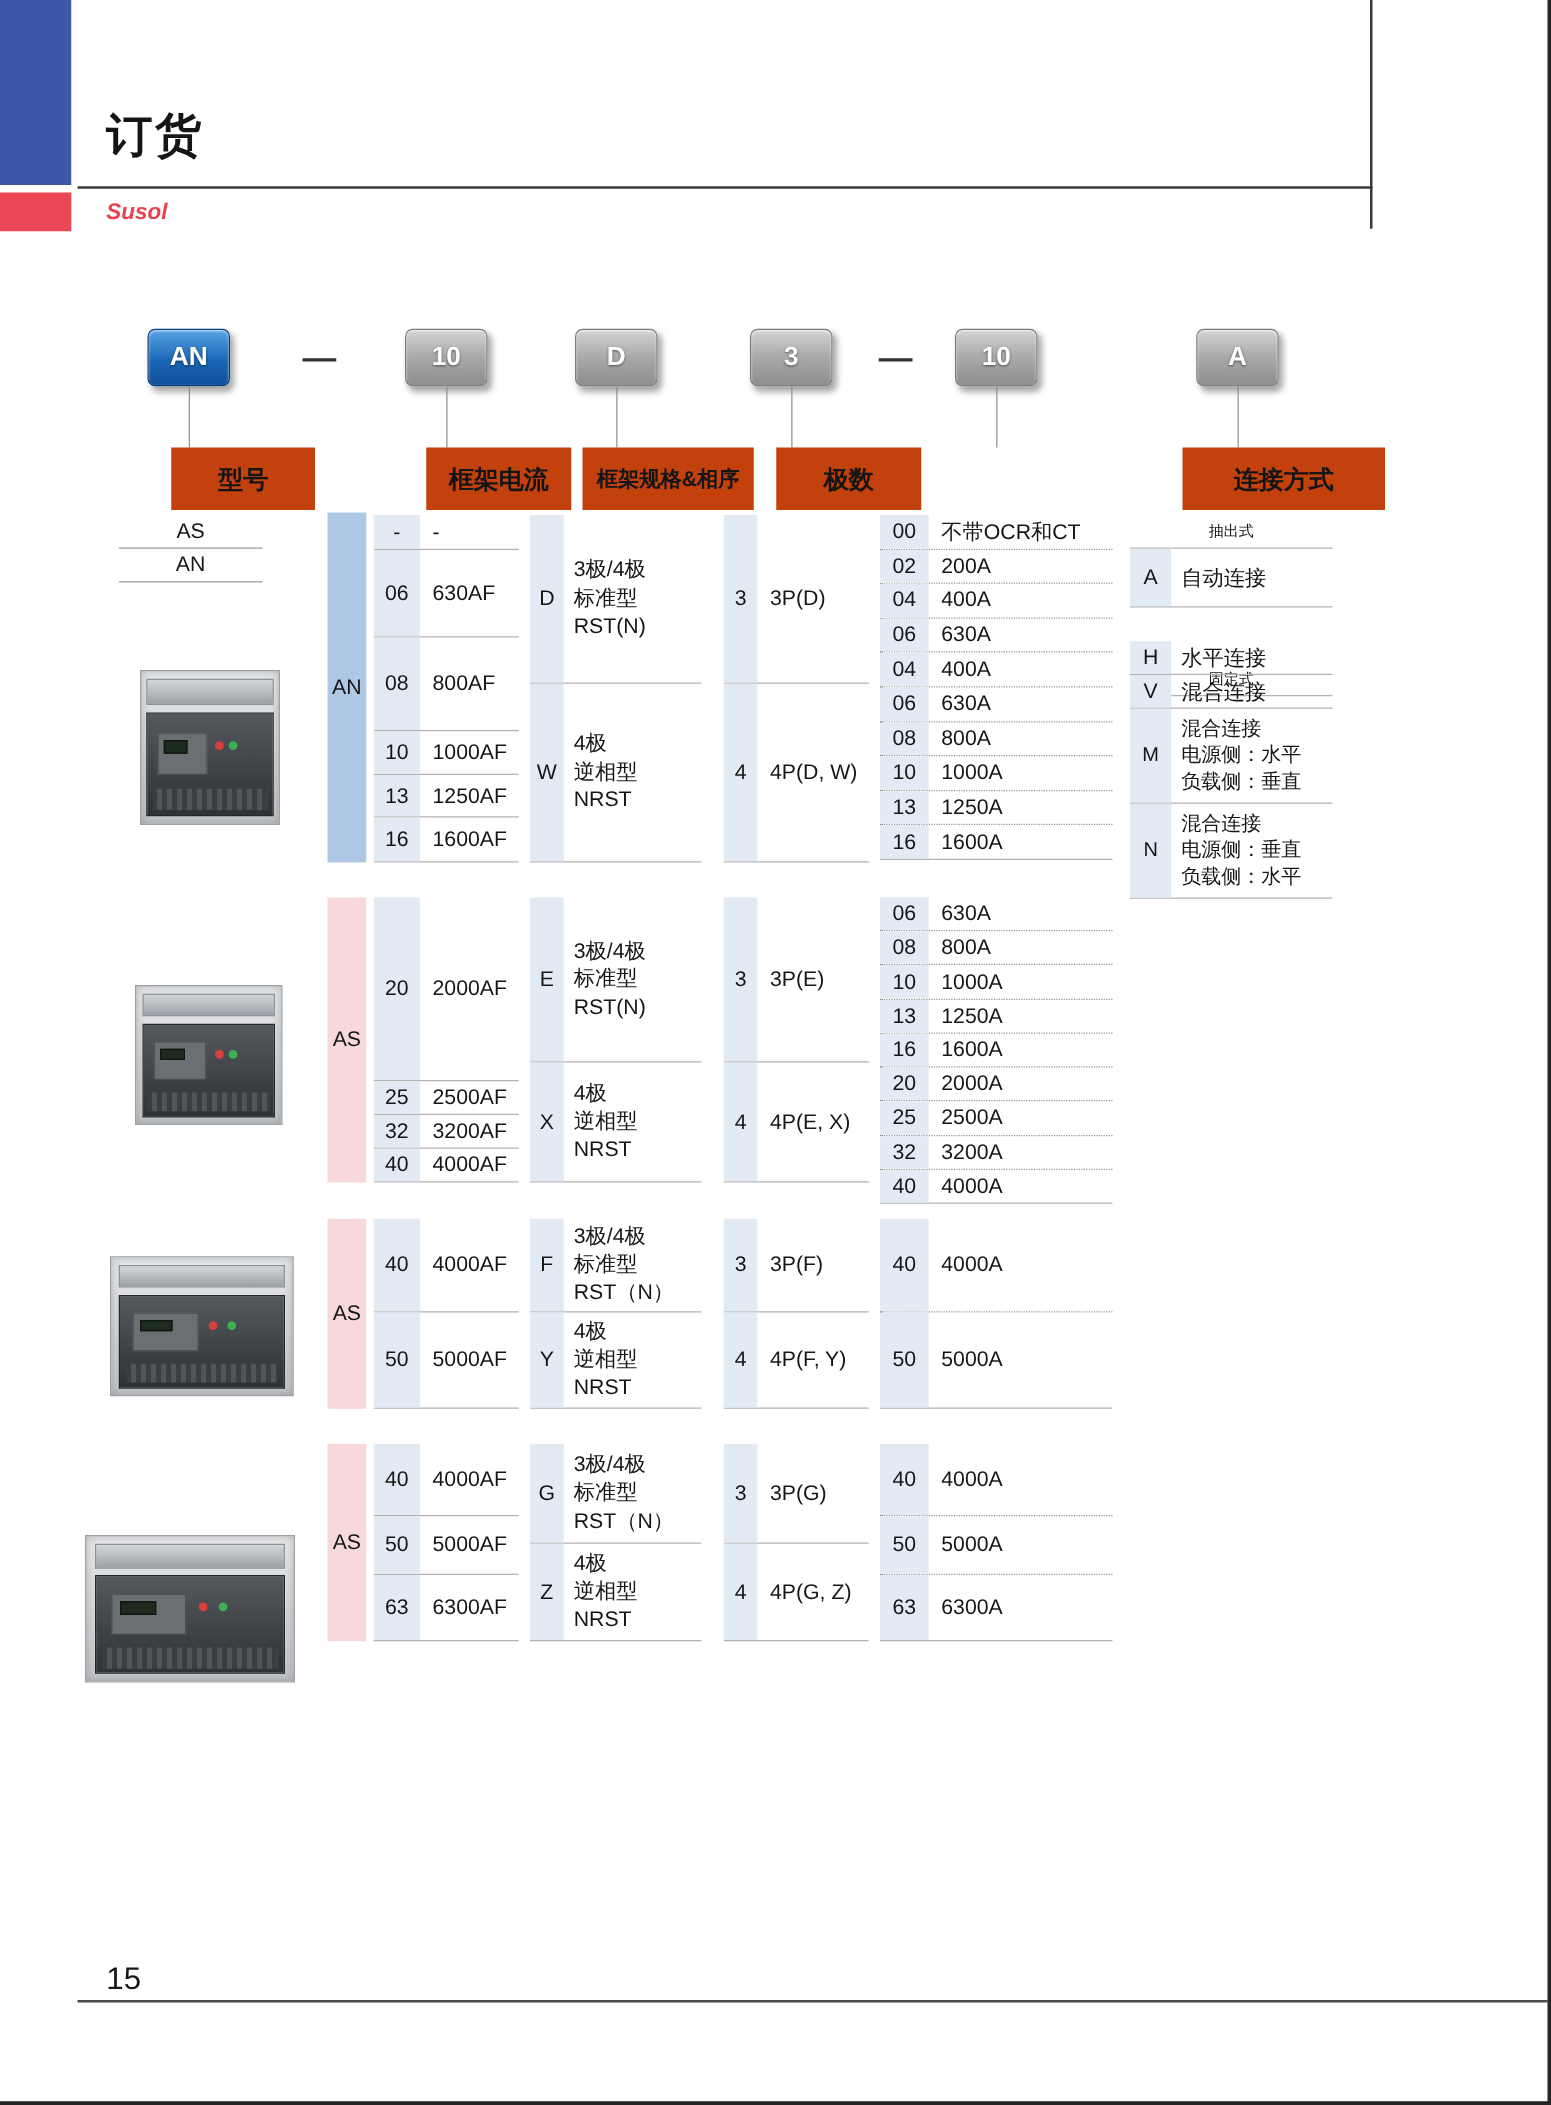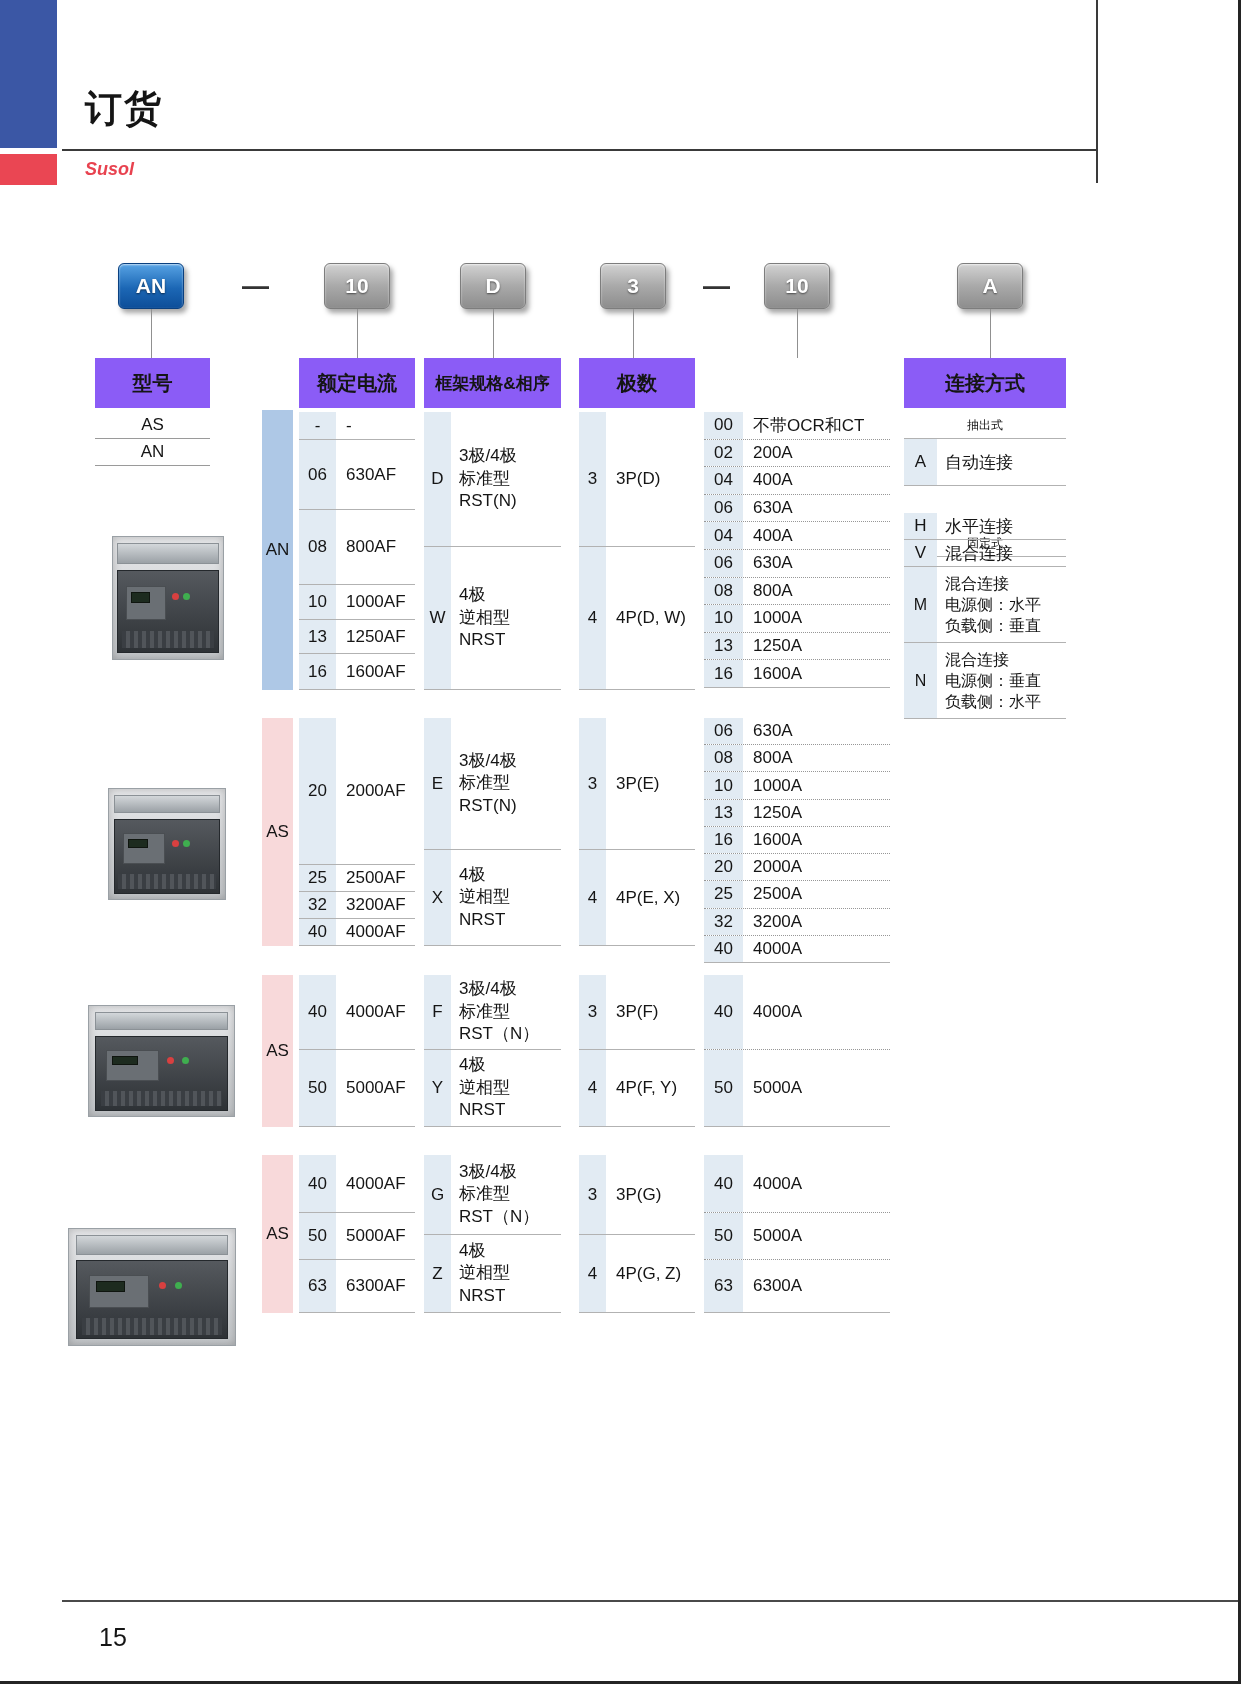--- a/index.html
+++ b/index.html
@@ -29,23 +29,23 @@
     box-shadow:3px 4px 5px rgba(0,0,0,.35), inset 0 1px 2px rgba(255,255,255,.65);
     text-shadow:0 1px 2px rgba(0,0,0,.55);
   }
   .code-box.gray { background:linear-gradient(180deg,#d2d2d2 0%,#a9a9a9 50%,#8d8d8d 100%); }
   .code-box.blue { background:linear-gradient(180deg,#57a3e4 0%,#1c67b5 55%,#0d4e99 100%); border-color:#0a4080; }
   .dash { position:absolute; top:271px; font-size:27px; font-weight:bold; color:#333; }
   .vline { position:absolute; width:1px; background:#909090; top:309px; height:49px; }
 
   
   .col-header {
-    position:absolute; top:358px; height:50px; background:#8b5cf6;
+    position:absolute; top:358px; height:50px; background:#c2410c;
     display:flex; align-items:center; justify-content:center;
-    font-size:20px; font-weight:bold;
+    font-size:20px; font-weight:bold;margin-left:42px;
   }
 
   
   .model-row {
     position:absolute; left:95px; width:115px; height:27px;
     display:flex; align-items:center; justify-content:center;
     border-bottom:1px solid #9a9a9a; font-size:17px;
   }
 
   
@@ -96,21 +96,21 @@
   .ph-screen { position:absolute; top:45%; left:16%; width:18%; height:9%;
     background:#1d2b1f; border:1px solid #0f150f; }
   .ph-dot-r { position:absolute; top:46%; left:54%; width:7px; height:7px; border-radius:50%; background:#d84040; }
   .ph-dot-g { position:absolute; top:46%; left:64%; width:7px; height:7px; border-radius:50%; background:#3fae4f; }
   .ph-vents { position:absolute; left:8%; right:8%; bottom:9%; height:14%;
     background:repeating-linear-gradient(90deg,#3a3e43 0 4px,#515archive6 4px 8px);
     background:repeating-linear-gradient(90deg,#3a3e43 0 4px,#51555a 4px 8px); }
 
   
   .footer-rule { position:absolute; left:62px; top:1600px; width:1176px; height:2px; background:#4a4a4a; }
-  .page-number { position:absolute; left:85px; top:1623px; font-size:25px;margin-left:14px; }
+  .page-number { position:absolute; left:85px; top:1569px; font-size:25px; }
   .page-right-border { position:absolute; left:1238px; top:0; width:3px; height:1684px; background:#242424; }
   .page-bottom-border { position:absolute; left:0; top:1681px; width:1241px; height:3px; background:#242424; }
 </style>
 </head>
 <body>
 
 <div class="page">
 
   <div class="corner-blue"></div>
   <div class="corner-red"></div>
@@ -129,21 +129,21 @@
   <div class="code-box gray" style="left:957px;">A</div>
 
   <div class="vline" style="left:151px;"></div>
   <div class="vline" style="left:357px;"></div>
   <div class="vline" style="left:493px;"></div>
   <div class="vline" style="left:633px;"></div>
   <div class="vline" style="left:797px;"></div>
   <div class="vline" style="left:990px;"></div>
 
   <div class="col-header" style="left:95px;width:115px;">型号</div>
-  <div class="col-header" style="left:299px;width:116px;">额定电流</div>
+  <div class="col-header" style="left:299px;width:116px;">框架电流</div>
   <div class="col-header" style="left:424px;width:137px;font-size:17px;">框架规格&amp;相序</div>
   <div class="col-header" style="left:579px;width:116px;">极数</div>
   <div class="col-header" style="left:904px;width:162px;">连接方式</div>
 
   <div class="model-row" style="top:412px;">AS</div>
   <div class="model-row" style="top:439px;">AN</div>
 
   <div class="group-bar bar-an" style="top:410px;height:280px;">AN</div>
   <div class="group-bar bar-as" style="top:718px;height:228px;">AS</div>
   <div class="group-bar bar-as" style="top:975px;height:152px;">AS</div>

